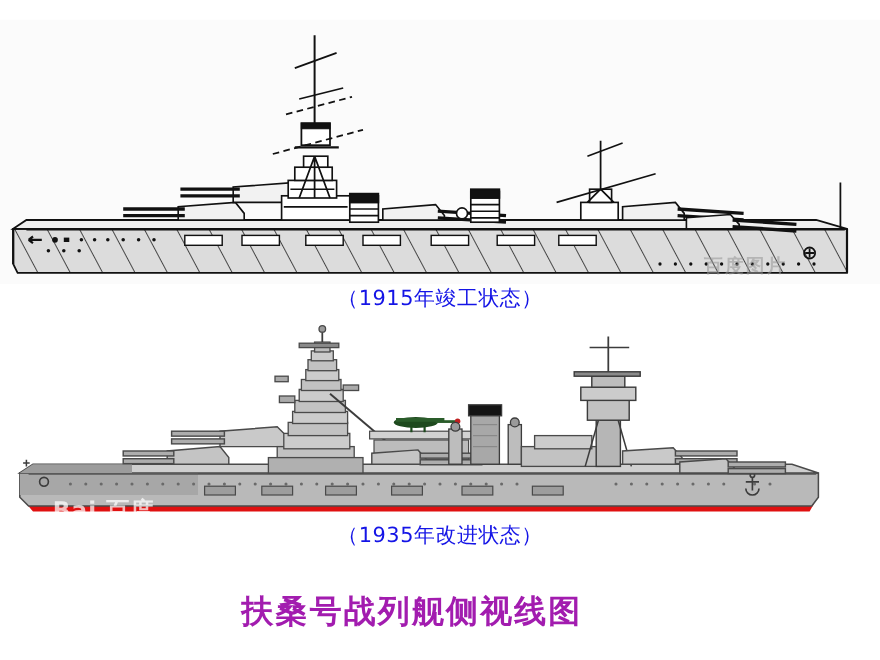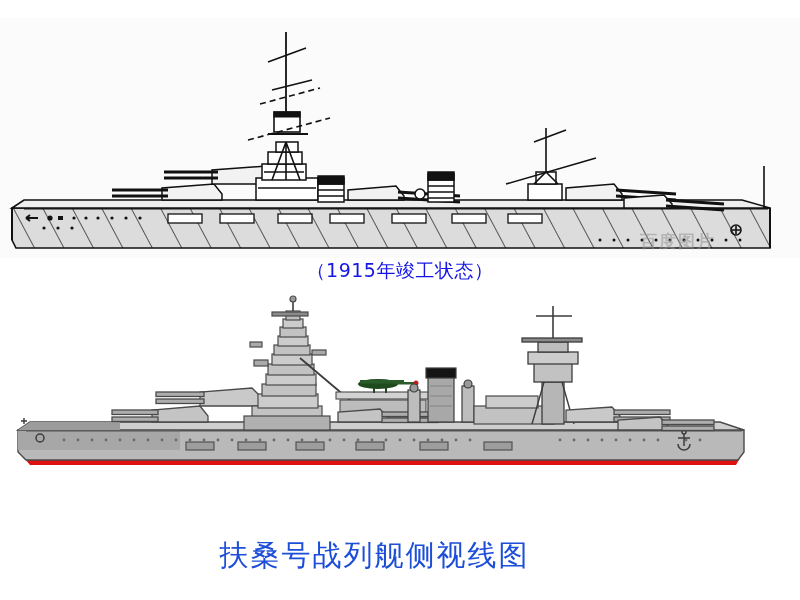--- a/index.html
+++ b/index.html
@@ -41,23 +41,23 @@
     font-family: "DejaVu Sans", "Liberation Sans", sans-serif;
     white-space: nowrap;
   }
   #caption-1915 { top: 258px; }
   #caption-1935 { top: 474px; }
   #main-title {
     position: absolute;
     top: 536px;
     width: 749px;
     text-align: center;
-    color: #1d4ed8;
+    color: #a21caf;
     font-size: 29px;
-    font-weight: normal;
+    font-weight: bold;
     letter-spacing: 2px;
     font-family: "DejaVu Sans", "Liberation Sans", sans-serif;
     white-space: nowrap;
   }
   .watermark {
     position: absolute;
     font-family: "DejaVu Sans", "Liberation Sans", sans-serif;
     font-weight: bold;
     pointer-events: none;
     user-select: none;
@@ -394,19 +394,21 @@
     <g stroke="#4a4a4a" stroke-width="1.3">
       <path d="M566,132 L566,120 L612,117 L620,126 L620,132 Z" fill="#c9c9c9"></path>
       <rect x="614" y="120" width="56" height="4.5" fill="#adadad"></rect>
       <rect x="614" y="127" width="56" height="4.5" fill="#adadad"></rect>
       <path d="M618,140 L618,130 L660,127 L668,136 L668,140 Z" fill="#c4c4c4"></path>
       <rect x="662" y="130" width="52" height="4.5" fill="#adadad"></rect>
       <rect x="662" y="136" width="52" height="4.5" fill="#adadad"></rect>
     </g>
   </svg>
 
-
+  <div class="caption" id="caption-1935">（1935年改进状态）</div>
+
+  <div class="watermark" id="watermark-baidu">Bai 百度</div>
 
   <div class="watermark" id="watermark-top">百度图片</div>
 
   <div id="main-title">扶桑号战列舰侧视线图</div>
 
 </div>
 
 </body></html>

